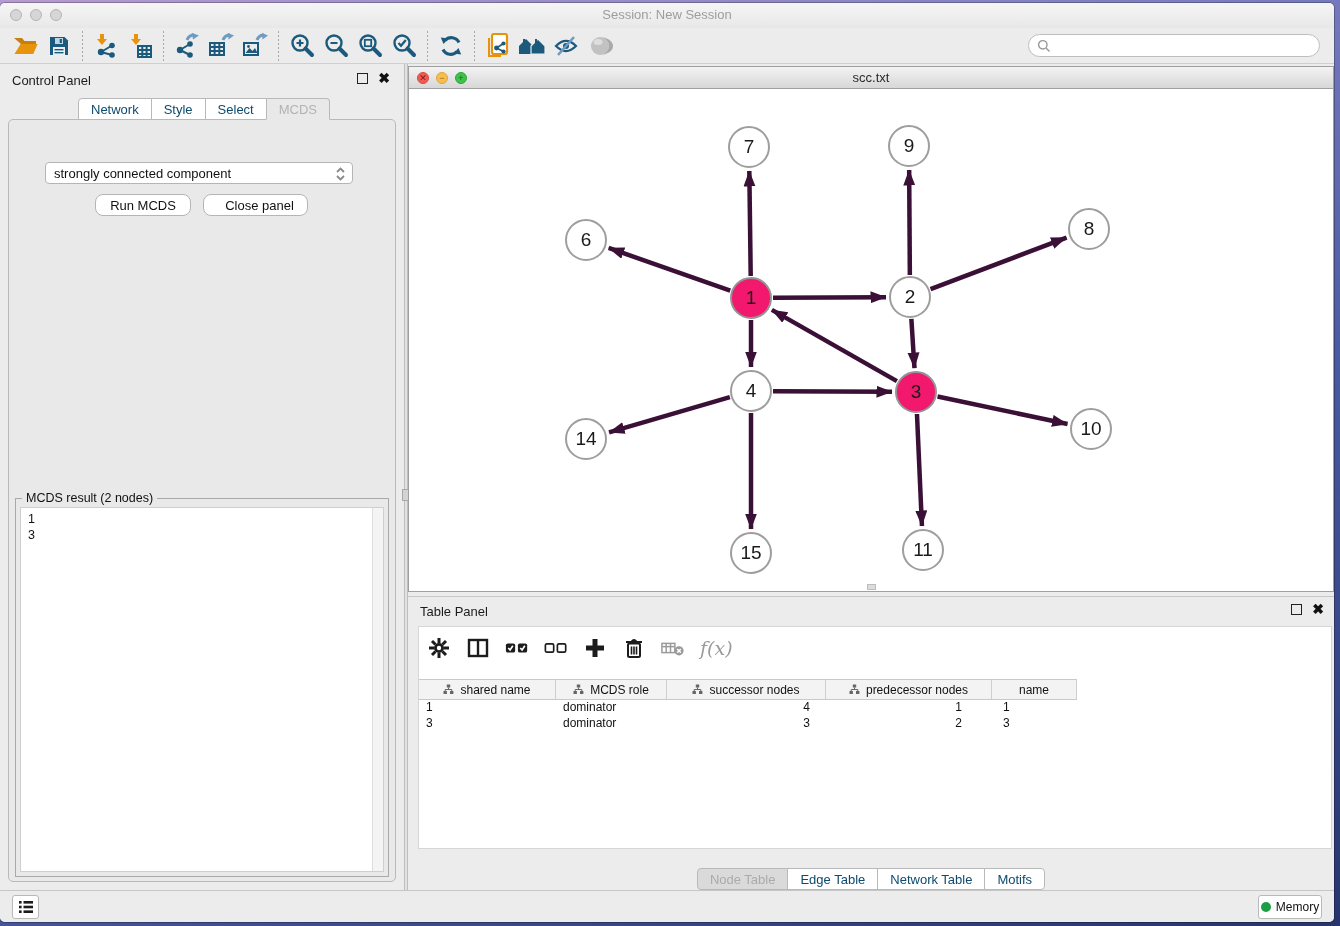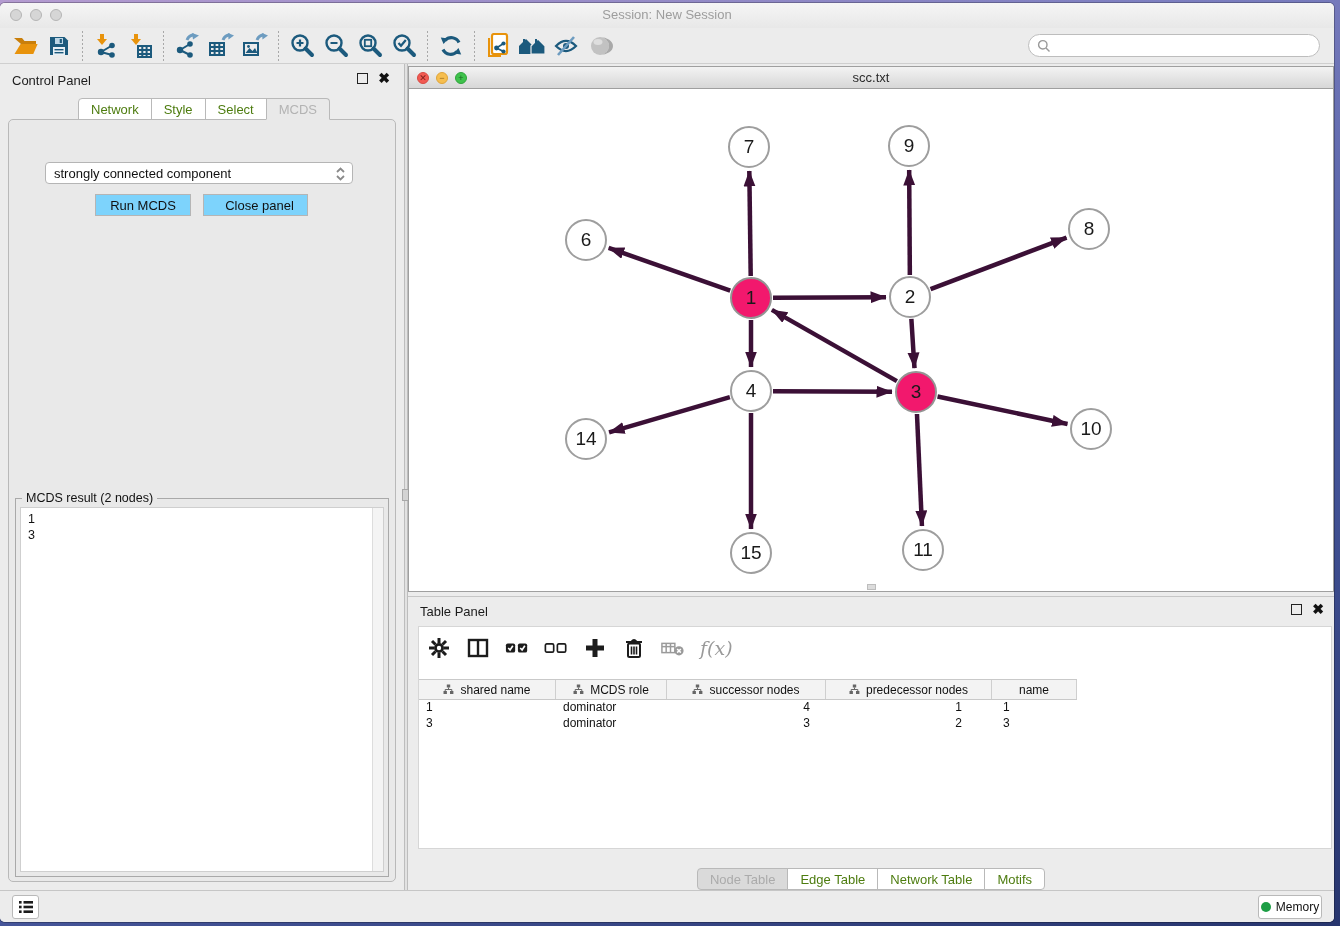--- a/index.html
+++ b/index.html
@@ -40,31 +40,31 @@
     font-family:"Liberation Sans",sans-serif; }
   
   .control-panel { position:absolute; left:0; top:61px; width:404px; height:826px; background:#ececec; }
   .cp-header { position:absolute; left:12px; top:9px; font-size:13px; color:#1c1c1c; }
   .panel-icons { position:absolute; top:9px; display:flex; gap:10px; align-items:center; }
   .cp-icons { right:14px; }
   .float-icon { width:11px; height:11px; border:1.5px solid #222; display:inline-block; }
   .close-icon { font-size:14px; font-weight:bold; color:#111; line-height:11px; }
   .cp-tabs { position:absolute; left:78px; top:34px; display:flex; height:22px; }
   .tab { background:#fff; border:1px solid #b9b9b9; font-size:13px; padding:3px 12px 0;
-    text-align:center; margin-left:-1px; color:#4d7c0f; }
+    text-align:center; margin-left:-1px; color:#0c4a6e; }
   .tab:first-child { border-radius:4px 0 0 0; margin-left:0; }
   .tab.sel-gray { background:#e9e9e9; color:#b3b3b3; border-radius:0 4px 0 0; border-bottom-color:#e9e9e9; z-index:2; }
   .cp-content { position:absolute; left:8px; top:55px; width:388px; height:763px;
     background:#e9e9e9; border:1px solid #b9b9b9; border-radius:5px; }
   .opt-label { position:absolute; left:0; right:0; top:20px; text-align:center; font-size:13px; color:#1c1c1c; }
   .dropdown { position:absolute; left:36px; top:42px; width:308px; height:22px; background:#fff;
     border:1px solid #b5b5b5; border-radius:4px; font-size:13px; display:flex; align-items:center;
     padding-left:8px; color:#111; }
   .spinner { position:absolute; right:6px; top:3px; width:11px; height:16px; }
-  .btn { position:absolute; height:22px; background:#7dd3fc; border:1px solid #b5b5b5; border-radius:0;
+  .btn { position:absolute; height:22px; background:#ffffff; border:1px solid #b5b5b5; border-radius:8px;
     font-size:13px; text-align:center; padding-top:3px; color:#111; }
   .fieldset { position:absolute; left:6px; top:378px; width:374px; height:379px;
     border:1px solid #a9a9a9; }
   .legend { position:absolute; left:6px; top:-8px; background:#e9e9e9; padding:0 4px;
     font-size:12.5px; color:#111; }
   .result-area { position:absolute; left:4px; right:4px; top:8px; bottom:4px; background:#fff;
     border:1px solid #cfcfcf; }
   .result-text { position:absolute; left:7px; top:3px; font-size:12.5px; line-height:16px;
     white-space:pre; color:#111; }
   .result-scroll { position:absolute; right:0; top:0; bottom:0; width:11px; background:#f4f4f4;

